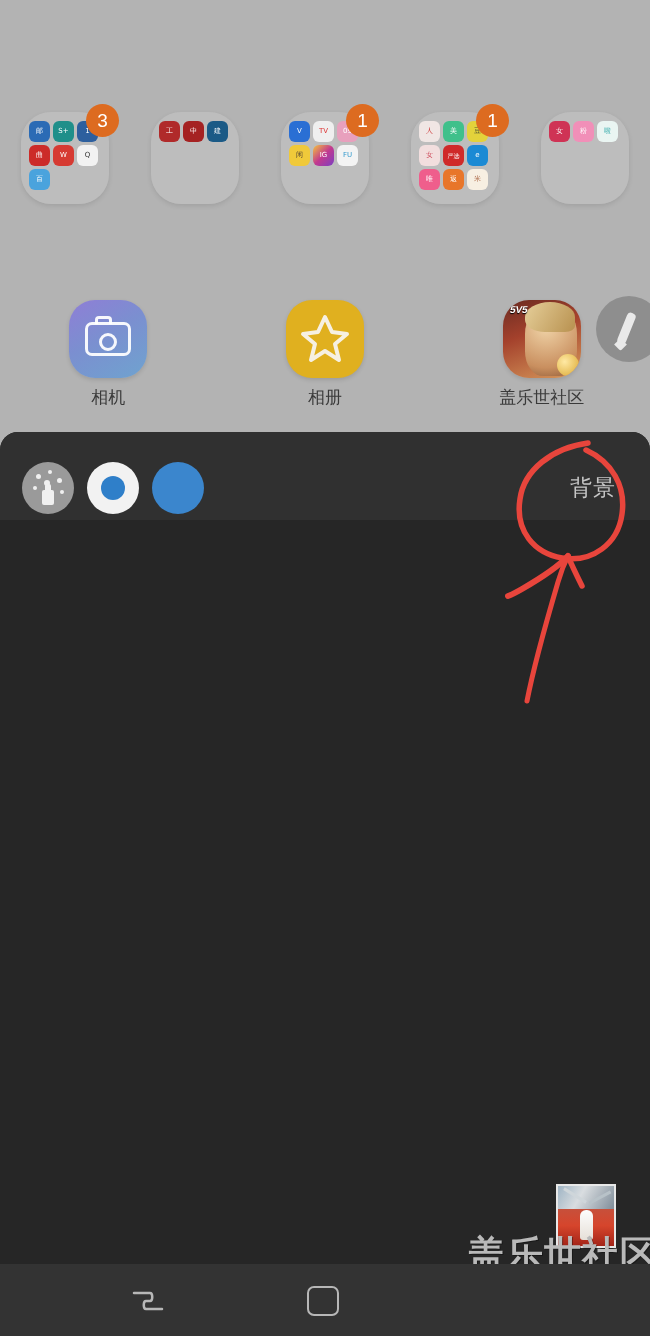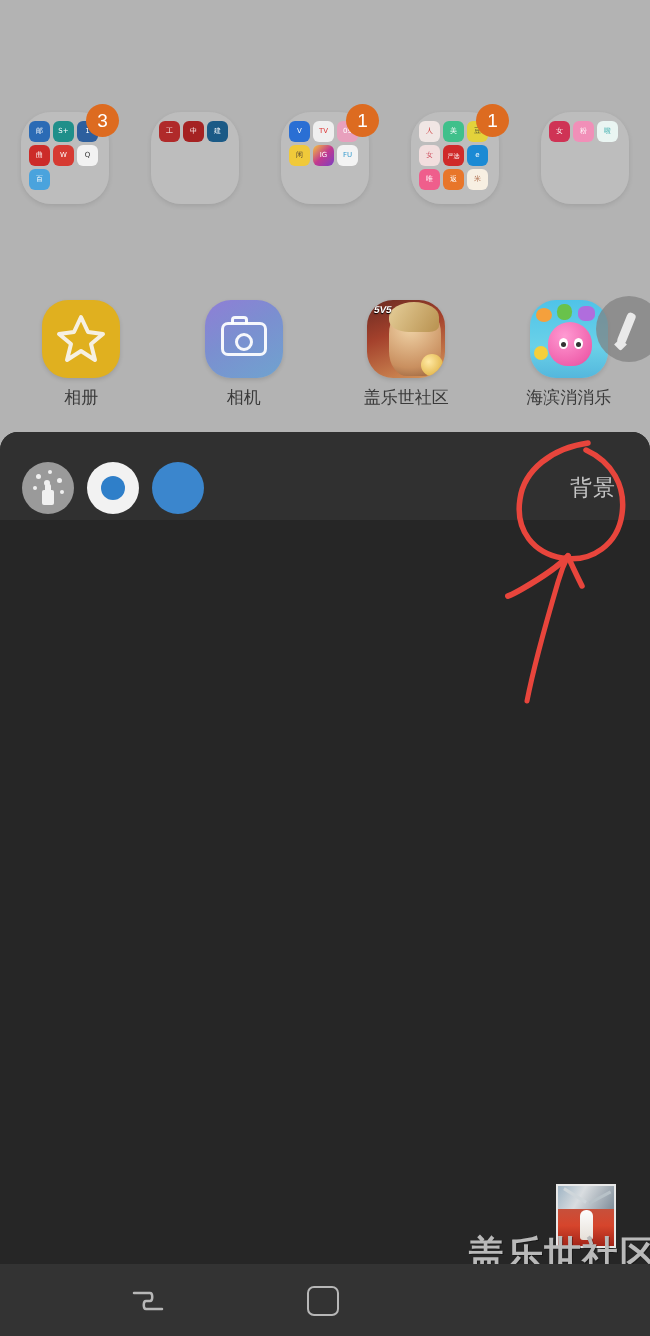--- a/index.html
+++ b/index.html
@@ -196,61 +196,47 @@
         <span class="mini" style="background:#f18fb8">粉</span>
         <span class="mini" style="background:#eaf5f2;color:#3aa">啦</span>
       </div>
     </div>
 
   </div>
 
   <div class="app-row">
 
     <div class="app-cell">
+      <div class="app-icon ic-cam">
+        <span class="hump"></span>
+          <span class="body"></span>
+          <span class="lens"></span>
+      </div>
+      <span class="app-label">相机</span>
+    </div>
+
+    <div class="app-cell">
       <div class="app-icon ic-gal">
         <svg width="52" height="52" viewBox="0 0 52 52">
             <path d="M26 4 L33 19 L48 21 L36 31 L40 47 L26 38 L12 47 L16 31 L4 21 L19 19 Z" fill="none" stroke="#f6f0e2" stroke-width="4" stroke-linejoin="round"></path>
           </svg>
       </div>
       <span class="app-label">相册</span>
-    </div>
-
-    <div class="app-cell">
-      <div class="app-icon ic-cam">
-        <span class="hump"></span>
-          <span class="body"></span>
-          <span class="lens"></span>
-      </div>
-      <span class="app-label">相机</span>
     </div>
 
     <div class="app-cell">
       <div class="app-icon ic-g1">
         <span class="face"></span>
           <span class="hair"></span>
         <span class="tag">5V5</span>
         <span class="gold"></span>
       </div>
       <span class="app-label">盖乐世社区</span>
     </div>
 
-    <div class="app-cell">
-      <div class="app-icon ic-g2">
-        <span class="c1"></span>
-          <span class="c2"></span>
-          <span class="c3"></span>
-          <span class="c4"></span>
-        <span class="blob"></span>
-        <span class="eye l"></span>
-          <span class="eye r"></span>
-        <span class="pupil l"></span>
-          <span class="pupil r"></span>
-      </div>
-      <span class="app-label">海滨消消乐</span>
-    </div>
 
 
   </div>
 
   <div class="pencil-fab">
     <span class="pen"></span>
       <span class="tip"></span>
   </div>
 
   <div class="editor"></div>

